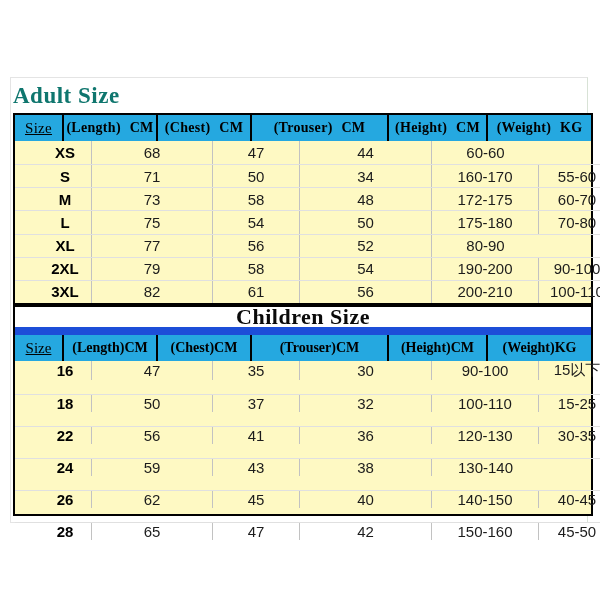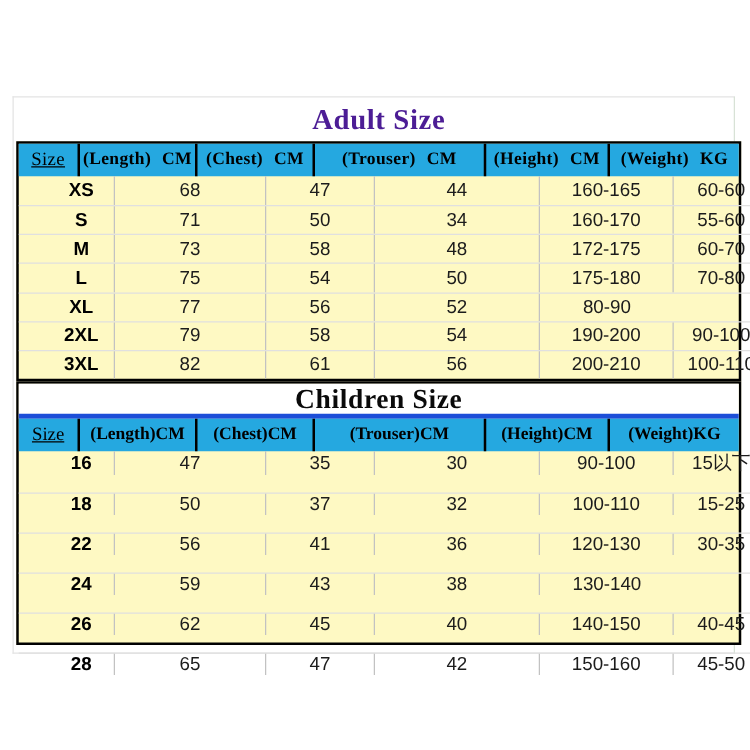--- a/index.html
+++ b/index.html
@@ -4,32 +4,32 @@
 <style>
   * { margin:0; padding:0; box-sizing:border-box; }
   html,body { width:600px; height:600px; background:#ffffff; overflow:hidden;
               font-family:"Liberation Sans", sans-serif; }
   .canvas { position:relative; width:600px; height:600px; background:#ffffff; }
 
   
   .frame { position:absolute; left:10px; top:77px; width:578px; height:446px;
            border:1px solid #e4e4e4; border-right-color:#d8e2d6; z-index:0; }
 
-  .section-title { position:absolute; left:13px; width:580px; text-align:center;
+  .section-title { position:absolute; left:13px; width:580px; 
            font-family:"Liberation Serif", serif; font-weight:bold; font-size:23px;
-           color:#4c1d95; letter-spacing:0.5px; z-index:2; }
+           color:#0f766e; letter-spacing:0.5px; z-index:2; }
   .adult-title { top:83px; }
 
   .sizetable { position:absolute; left:13px; width:580px; border:2px solid #000;
            background:#fef9c3; z-index:1; }
   .adult-tbl { top:113px; height:192px; }
   .child-tbl { top:305px; height:211px; }
 
   .title-row { height:28px; display:flex; align-items:center; justify-content:center;
-           border-bottom:4px solid #1d4ed8; background:#ffffff; }
+           border-bottom:8px solid #1d4ed8; background:#ffffff; }
   .title-row span { font-family:"Liberation Serif", serif; font-weight:bold;
            font-size:22px; color:#0a0a0a; letter-spacing:0.5px; }
 
   .hrow { display:grid; grid-template-columns:49px 94px 94px 137px 99px 103px;
            height:26px; background:#25a8e0; }
   .hcell { display:flex; align-items:center; justify-content:center;
            font-family:"Liberation Serif", serif; font-weight:bold; font-size:14px;
            color:#000; border-right:2px solid #000; white-space:nowrap; overflow:visible; }
   .hcell:last-child { border-right:none; }
   .adult-tbl .hcell { word-spacing:5px; letter-spacing:0.3px; }
@@ -62,21 +62,20 @@
         <div class="hcell">(Trouser) CM</div>
         <div class="hcell">(Height) CM</div>
         <div class="hcell">(Weight) KG</div>
       </div>
     <div class="tbody" id="adult-body">
         <div class="trow">
           <div class="tcell size-c">XS</div>
           <div class="tcell">68</div>
           <div class="tcell">47</div>
           <div class="tcell">44</div>
-          <div class="tcell">160-165</div>
           <div class="tcell">60-60</div>
         </div>
         <div class="trow">
           <div class="tcell size-c">S</div>
           <div class="tcell">71</div>
           <div class="tcell">50</div>
           <div class="tcell">34</div>
           <div class="tcell">160-170</div>
           <div class="tcell">55-60</div>
         </div>

